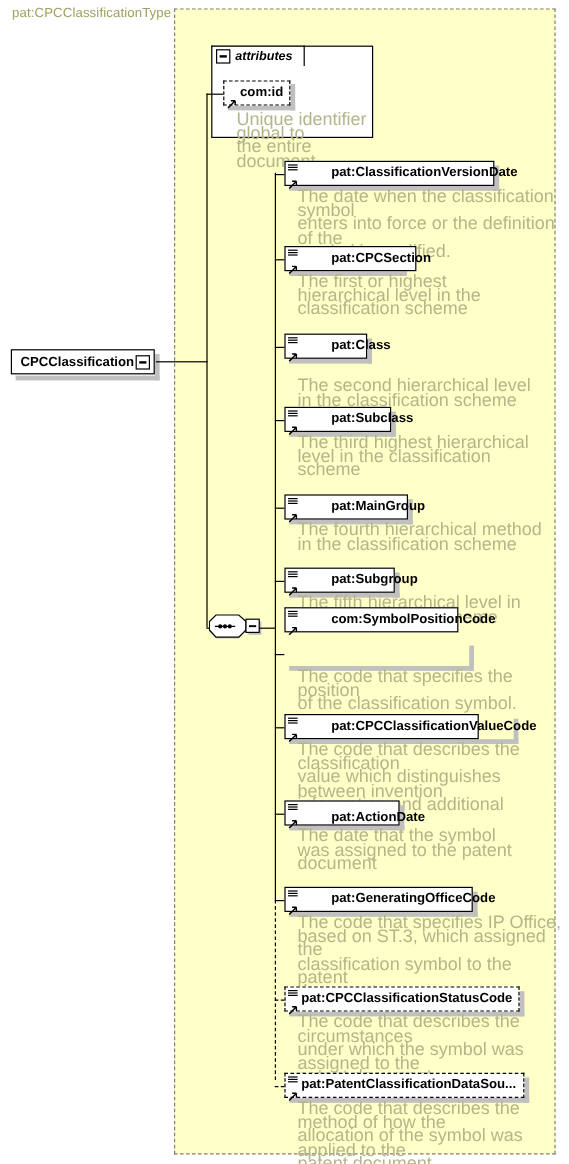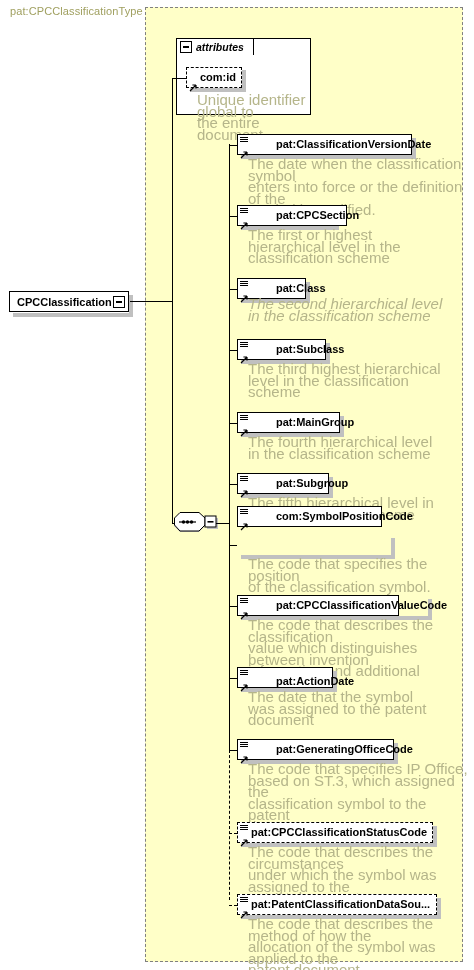--- a/index.html
+++ b/index.html
@@ -309,21 +309,21 @@
           <i></i>
           <i></i>
           <i></i>
         </span>
         <span class="ref-arrow"><svg width="8" height="8" viewBox="0 0 8 8">
             <path d="M1 7 L7 1 M7 1 L3.4 1 M7 1 L7 4.6" stroke="#000" stroke-width="1.2" fill="none"></path>
           </svg></span>
         <span class="node-label">pat:Class</span>
       </div>
       <div class="line hline" style="left: 229px; top: 289px; width: 8px;"></div>
-      <div class="desc" style="left: 248px; top: 298px; width: 220px; font-style: italic;">The second hierarchical level
+      <div class="desc" style="left: 248px; top: 316px; width: 220px;">The second hierarchical level
 in the classification scheme</div>
       <div class="node-shadow" style="left: 241px; top: 360px; width: 89px; height: 4px;"></div>
       <div class="node-shadow" style="left: 326px; top: 343px; width: 4px; height: 21px;"></div>
       <div class="node solid" style="left: 237px; top: 339px; width: 89px;">
         <span class="el-icon">
           <i></i>
           <i></i>
           <i></i>
         </span>
         <span class="ref-arrow"><svg width="8" height="8" viewBox="0 0 8 8">
@@ -342,21 +342,21 @@
           <i></i>
           <i></i>
           <i></i>
         </span>
         <span class="ref-arrow"><svg width="8" height="8" viewBox="0 0 8 8">
             <path d="M1 7 L7 1 M7 1 L3.4 1 M7 1 L7 4.6" stroke="#000" stroke-width="1.2" fill="none"></path>
           </svg></span>
         <span class="node-label">pat:MainGroup</span>
       </div>
       <div class="line hline" style="left: 229px; top: 423px; width: 8px;"></div>
-      <div class="desc" style="left: 248px; top: 436px; width: 220px;">The fourth hierarchical level
+      <div class="desc" style="left: 248px; top: 436px; width: 220px;">The fourth hierarchical method
 in the classification scheme</div>
       <div class="node-shadow" style="left: 241px; top: 494px; width: 92px; height: 4px;"></div>
       <div class="node-shadow" style="left: 329px; top: 477px; width: 4px; height: 21px;"></div>
       <div class="node solid" style="left: 237px; top: 473px; width: 92px;">
         <span class="el-icon">
           <i></i>
           <i></i>
           <i></i>
         </span>
         <span class="ref-arrow"><svg width="8" height="8" viewBox="0 0 8 8">

